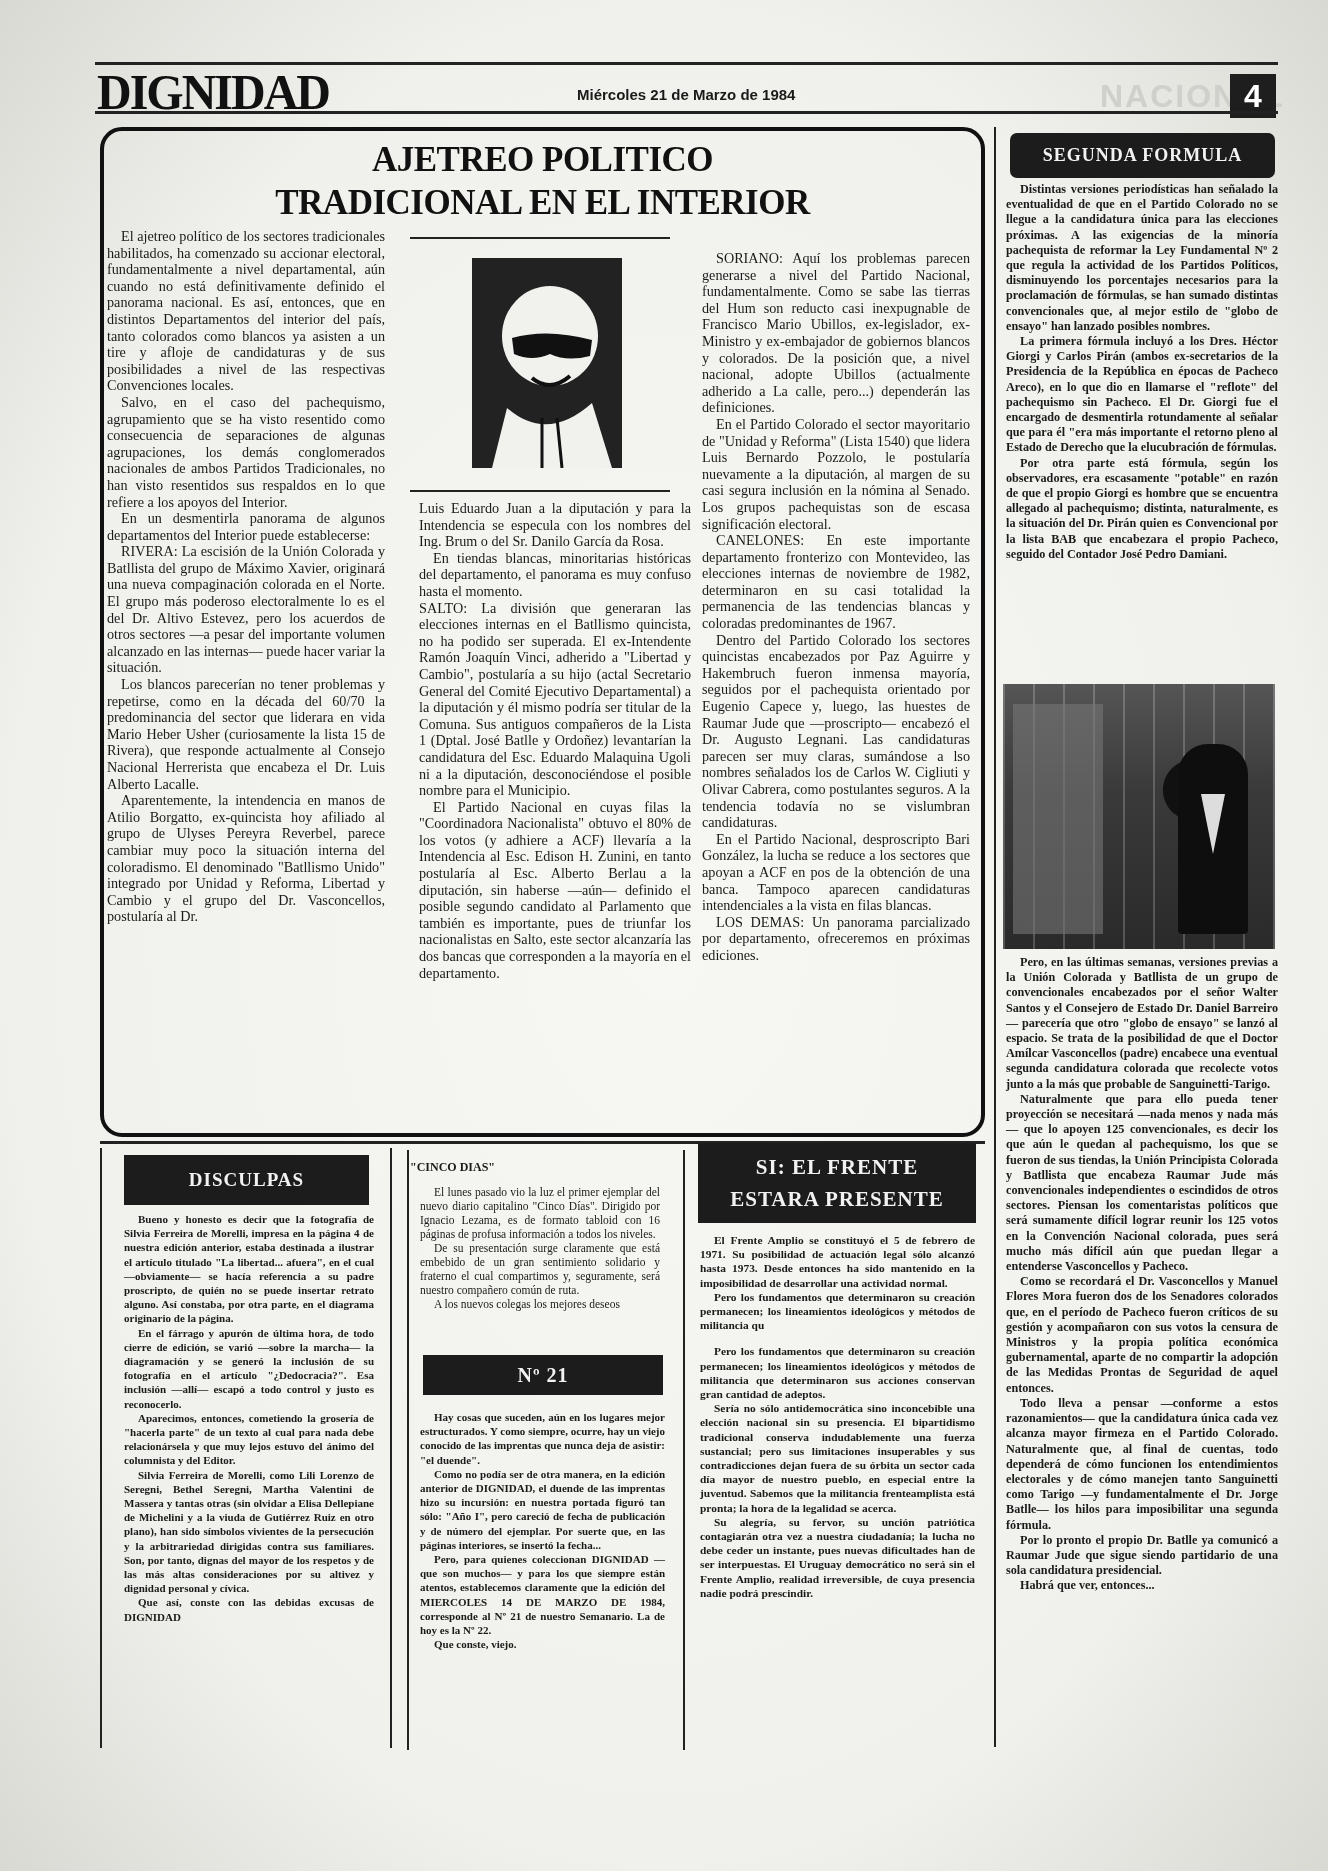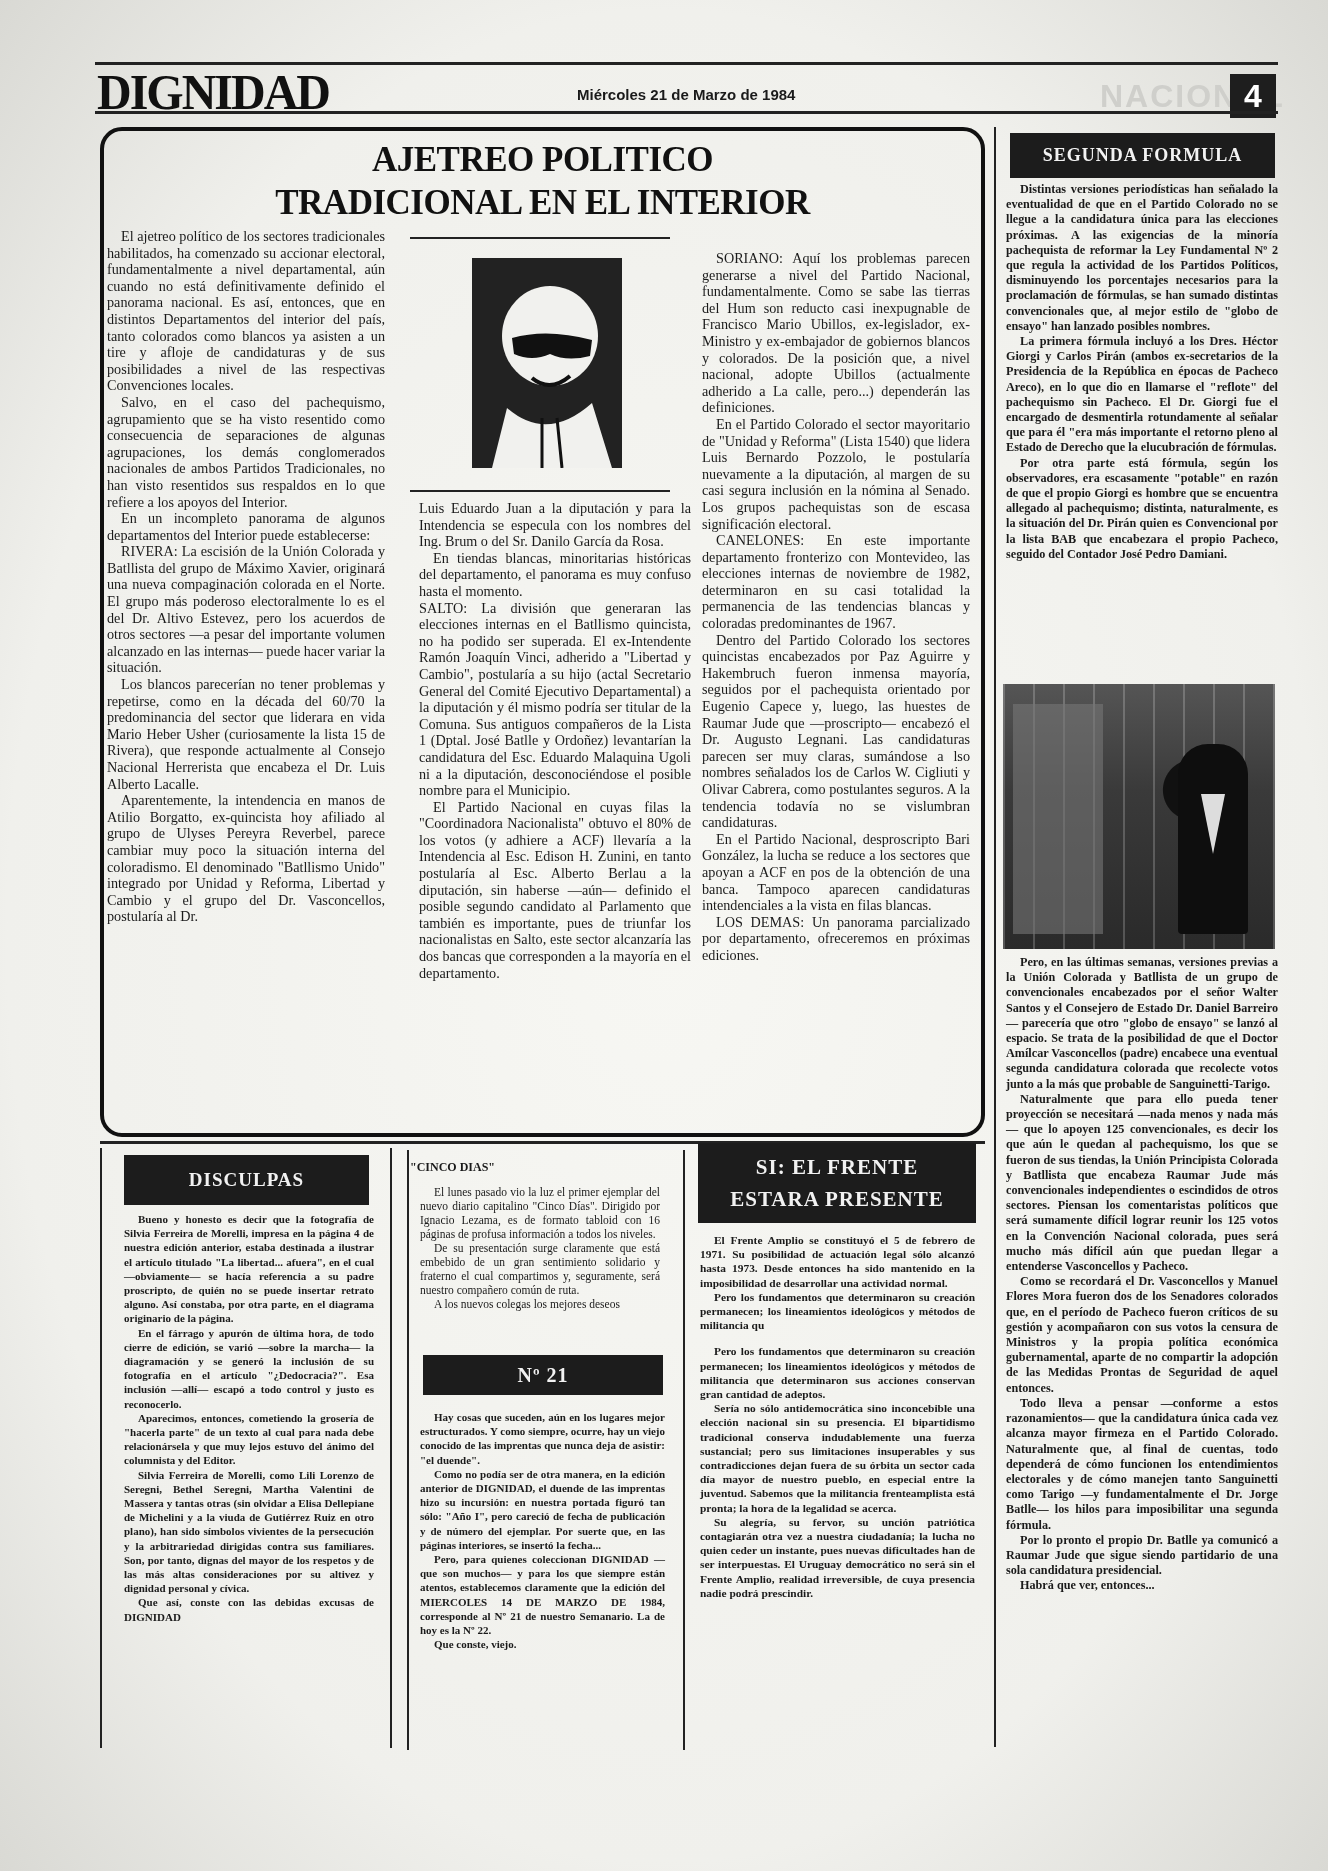--- a/index.html
+++ b/index.html
@@ -49,21 +49,21 @@
   <div class="pageno">4</div>
   <div class="masthead-rule" style="top:111px;"></div>
 
   <div class="main-box"></div>
   <div class="headline" style="top:140px;">AJETREO POLITICO</div>
   <div class="headline" style="top:183px;">TRADICIONAL EN EL INTERIOR</div>
 
   <div class="col" style="left:107px; top:228px; width:278px;">
     <p>El ajetreo político de los sectores tradicionales habilitados, ha comenzado su accionar electoral, fundamentalmente a nivel departamental, aún cuando no está definitivamente definido el panorama nacional. Es así, entonces, que en distintos Departamentos del interior del país, tanto colorados como blancos ya asisten a un tire y afloje de candidaturas y de sus posibilidades a nivel de las respectivas Convenciones locales.</p>
     <p>Salvo, en el caso del pachequismo, agrupamiento que se ha visto resentido como consecuencia de separaciones de algunas agrupaciones, los demás conglomerados nacionales de ambos Partidos Tradicionales, no han visto resentidos sus respaldos en lo que refiere a los apoyos del Interior.</p>
-    <p>En un incompleto panorama de algunos departamentos del Interior puede establecerse:</p>
+    <p>En un desmentirla panorama de algunos departamentos del Interior puede establecerse:</p>
     <p>RIVERA: La escisión de la Unión Colorada y Batllista del grupo de Máximo Xavier, originará una nueva compaginación colorada en el Norte. El grupo más poderoso electoralmente lo es el del Dr. Altivo Estevez, pero los acuerdos de otros sectores —a pesar del importante volumen alcanzado en las internas— puede hacer variar la situación.</p>
     <p>Los blancos parecerían no tener problemas y repetirse, como en la década del 60/70 la predominancia del sector que liderara en vida Mario Heber Usher (curiosamente la lista 15 de Rivera), que responde actualmente al Consejo Nacional Herrerista que encabeza el Dr. Luis Alberto Lacalle.</p>
     <p>Aparentemente, la intendencia en manos de Atilio Borgatto, ex-quincista hoy afiliado al grupo de Ulyses Pereyra Reverbel, parece cambiar muy poco la situación interna del coloradismo. El denominado "Batllismo Unido" integrado por Unidad y Reforma, Libertad y Cambio y el grupo del Dr. Vasconcellos, postularía al Dr.</p>
   </div>
 
   <div class="rule" style="left:410px; top:237px; width:260px;"></div>
   <div class="portrait">
     <svg width="150" height="210" viewBox="0 0 150 210">
       <rect width="150" height="210" fill="#222"></rect>
       <ellipse cx="78" cy="78" rx="48" ry="50" fill="#f1f1ee"></ellipse>
@@ -85,21 +85,21 @@
   <div class="col" style="left:702px; top:230px; width:268px;margin-top:20px;">
     <p>SORIANO: Aquí los problemas parecen generarse a nivel del Partido Nacional, fundamentalmente. Como se sabe las tierras del Hum son reducto casi inexpugnable de Francisco Mario Ubillos, ex-legislador, ex-Ministro y ex-embajador de gobiernos blancos y colorados. De la posición que, a nivel nacional, adopte Ubillos (actualmente adherido a La calle, pero...) dependerán las definiciones.</p>
     <p>En el Partido Colorado el sector mayoritario de "Unidad y Reforma" (Lista 1540) que lidera Luis Bernardo Pozzolo, le postularía nuevamente a la diputación, al margen de su casi segura inclusión en la nómina al Senado. Los grupos pachequistas son de escasa significación electoral.</p>
     <p>CANELONES: En este importante departamento fronterizo con Montevideo, las elecciones internas de noviembre de 1982, determinaron en su casi totalidad la permanencia de las tendencias blancas y coloradas predominantes de 1967.</p>
     <p>Dentro del Partido Colorado los sectores quincistas encabezados por Paz Aguirre y Hakembruch fueron inmensa mayoría, seguidos por el pachequista orientado por Eugenio Capece y, luego, las huestes de Raumar Jude que —proscripto— encabezó el Dr. Augusto Legnani. Las candidaturas parecen ser muy claras, sumándose a lso nombres señalados los de Carlos W. Cigliuti y Olivar Cabrera, como postulantes seguros. A la tendencia todavía no se vislumbran candidaturas.</p>
     <p>En el Partido Nacional, desproscripto Bari González, la lucha se reduce a los sectores que apoyan a ACF en pos de la obtención de una banca. Tampoco aparecen candidaturas intendenciales a la vista en filas blancas.</p>
     <p>LOS DEMAS: Un panorama parcializado por departamento, ofreceremos en próximas ediciones.</p>
   </div>
 
   <div class="vrule" style="left:994px; top:127px; height:1620px;"></div>
-  <div class="black-banner" style="left:1010px; top:133px; width:265px; height:45px; font-size:18px; line-height:45px;">SEGUNDA FORMULA</div>
+  <div class="black-banner" style="left:1010px; top:133px; width:265px; height:45px; font-size:18px; line-height:45px;border-radius:7px;">SEGUNDA FORMULA</div>
   <div class="col heavy" style="left:1006px; top:182px; width:272px;">
     <p>Distintas versiones periodísticas han señalado la eventualidad de que en el Partido Colorado no se llegue a la candidatura única para las elecciones próximas. A las exigencias de la minoría pachequista de reformar la Ley Fundamental Nº 2 que regula la actividad de los Partidos Políticos, disminuyendo los porcentajes necesarios para la proclamación de fórmulas, se han sumado distintas convencionales que, al mejor estilo de "globo de ensayo" han lanzado posibles nombres.</p>
     <p>La primera fórmula incluyó a los Dres. Héctor Giorgi y Carlos Pirán (ambos ex-secretarios de la Presidencia de la República en épocas de Pacheco Areco), en lo que dio en llamarse el "reflote" del pachequismo sin Pacheco. El Dr. Giorgi fue el encargado de desmentirla rotundamente al señalar que para él "era más importante el retorno pleno al Estado de Derecho que la elucubración de fórmulas.</p>
     <p>Por otra parte está fórmula, según los observadores, era escasamente "potable" en razón de que el propio Giorgi es hombre que se encuentra allegado al pachequismo; distinta, naturalmente, es la situación del Dr. Pirán quien es Convencional por la lista BAB que encabezara el propio Pacheco, seguido del Contador José Pedro Damiani.</p>
   </div>
   <div class="photo">
     <div class="bldg"></div>
     <div class="fig"></div>
     <div class="shirt"></div>
   </div>
@@ -144,16 +144,16 @@
   <div class="vrule" style="left:683px; top:1150px; height:600px;"></div>
   <div class="black-banner" style="left:698px; top:1143px; width:278px; height:80px; font-size:21px; line-height:32px; padding-top:8px; box-sizing:border-box;">
     <div>SI: EL FRENTE</div>
     <div>ESTARA PRESENTE</div>
   </div>
   <div class="col heavy" style="left:700px; top:1233px; width:275px; font-size:11.4px; line-height:14.2px;">
     <p>El Frente Amplio se constituyó el 5 de febrero de 1971. Su posibilidad de actuación legal sólo alcanzó hasta 1973. Desde entonces ha sido mantenido en la imposibilidad de desarrollar una actividad normal.</p>
     <p>Pero los fundamentos que determinaron su creación permanecen; los lineamientos ideológicos y métodos de militancia qu</p>
     <p style="margin-top:12px;">Pero los fundamentos que determinaron su creación permanecen; los lineamientos ideológicos y métodos de militancia que determinaron sus acciones conservan gran cantidad de adeptos.</p>
     <p>Sería no sólo antidemocrática sino inconcebible una elección nacional sin su presencia. El bipartidismo tradicional conserva indudablemente una fuerza sustancial; pero sus limitaciones insuperables y sus contradicciones dejan fuera de su órbita un sector cada día mayor de nuestro pueblo, en especial entre la juventud. Sabemos que la militancia frenteamplista está pronta; la hora de la legalidad se acerca.</p>
-    <p>Su alegría, su fervor, su unción patriótica contagiarán otra vez a nuestra ciudadanía; la lucha no quien ceder un instante, pues nuevas dificultades han de ser interpuestas. El Uruguay democrático no será sin el Frente Amplio, realidad irreversible, de cuya presencia nadie podrá prescindir.</p>
+    <p>Su alegría, su fervor, su unción patriótica contagiarán otra vez a nuestra ciudadanía; la lucha no debe ceder un instante, pues nuevas dificultades han de ser interpuestas. El Uruguay democrático no será sin el Frente Amplio, realidad irreversible, de cuya presencia nadie podrá prescindir.</p>
   </div>
 
 </div>
 
 </body></html>

